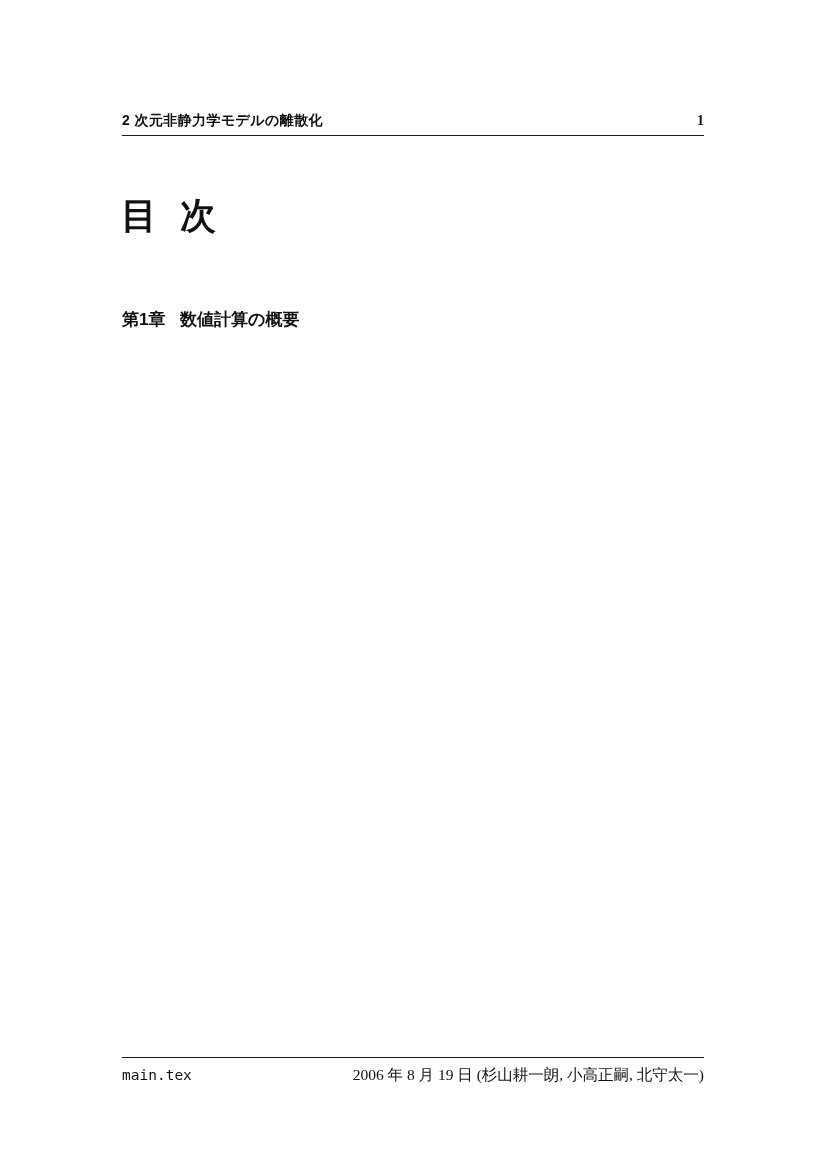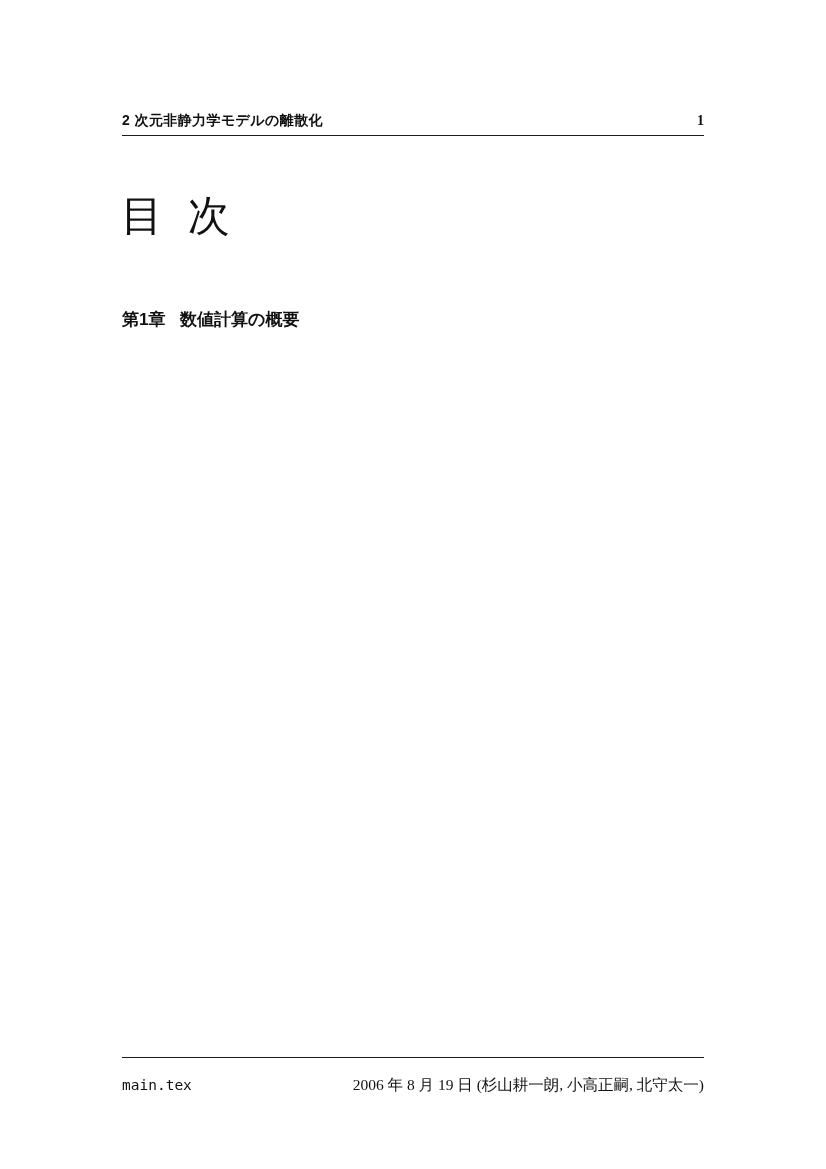--- a/index.html
+++ b/index.html
@@ -40,22 +40,22 @@
   .pg-header .hpage {
     font-family: "Liberation Serif", serif;
   }
 
   
   .doc-title {
     position: absolute;
     left: 121px;
     top: 196px;
     font-family: "Liberation Sans", sans-serif;
-    font-weight: normal;
-    font-size: 42px;
+    font-weight: bold;
+    font-size: 36px;
     line-height: 40px;
     word-spacing: 11px;
     letter-spacing: 1px;
   }
 
   
   .toc {
     position: absolute;
     left: 122px;
     right: 122px;
@@ -95,21 +95,21 @@
   .row.chapter .page { font-family: "Liberation Serif", serif; }
   .row.chapter .num  { width: 58px; }
 
   
   .pg-footer {
     position: absolute;
     left: 122px;
     right: 122px;
     top: 1057px;
     border-top: 1.3px solid #1c1c1c;
-    padding-top: 18px;
+    padding-top: 8px;
     display: flex;
     justify-content: space-between;
     align-items: center;
     font-size: 15.5px;
     line-height: 18px;
   }
   .pg-footer .fleft {
     font-family: "DejaVu Sans Mono", "Liberation Mono", monospace;
     font-size: 14.5px;
   }

